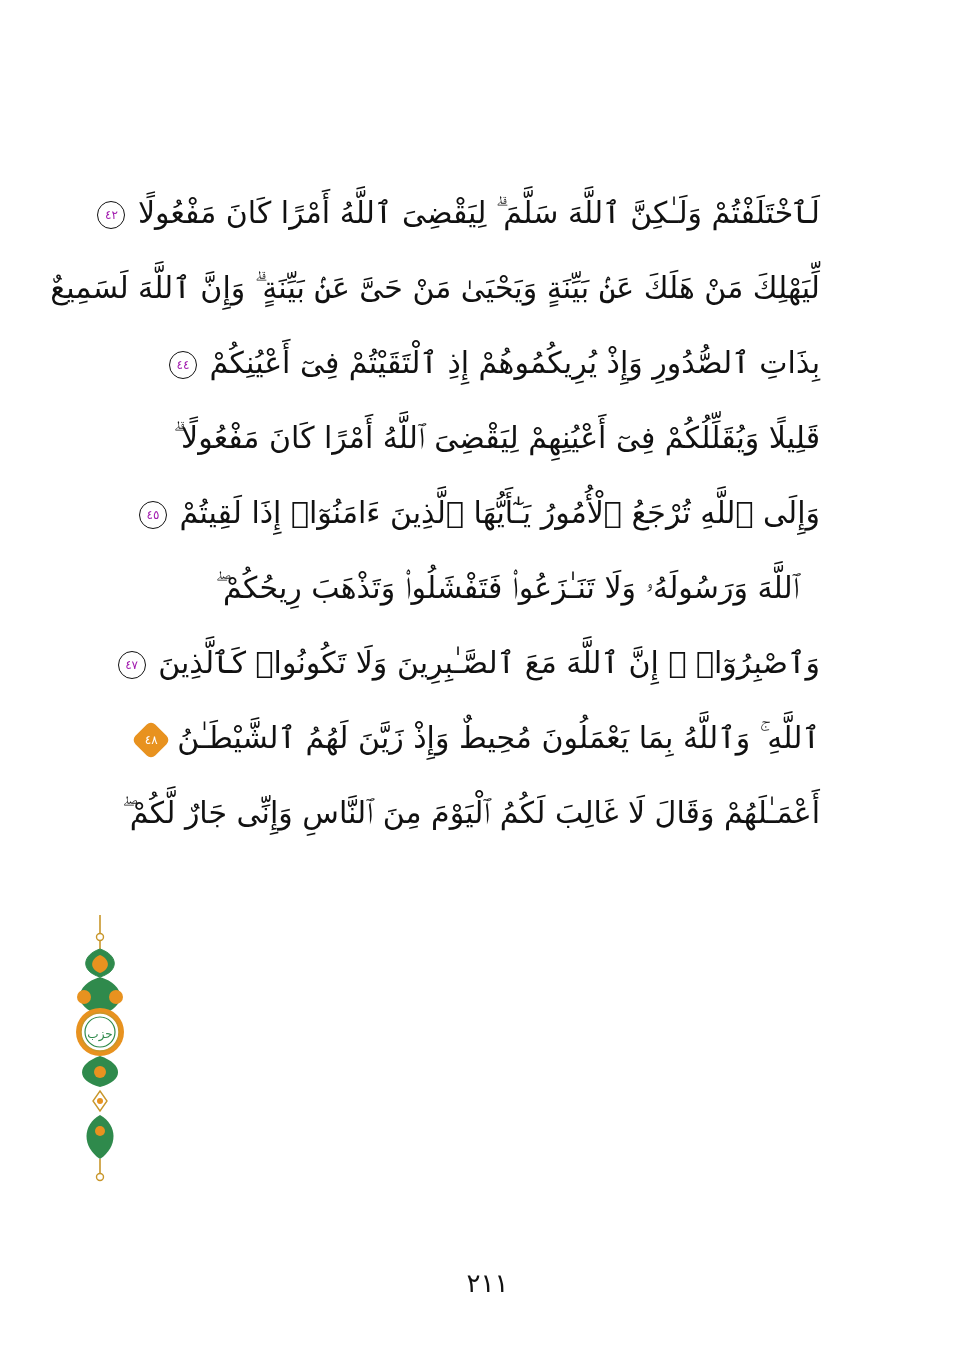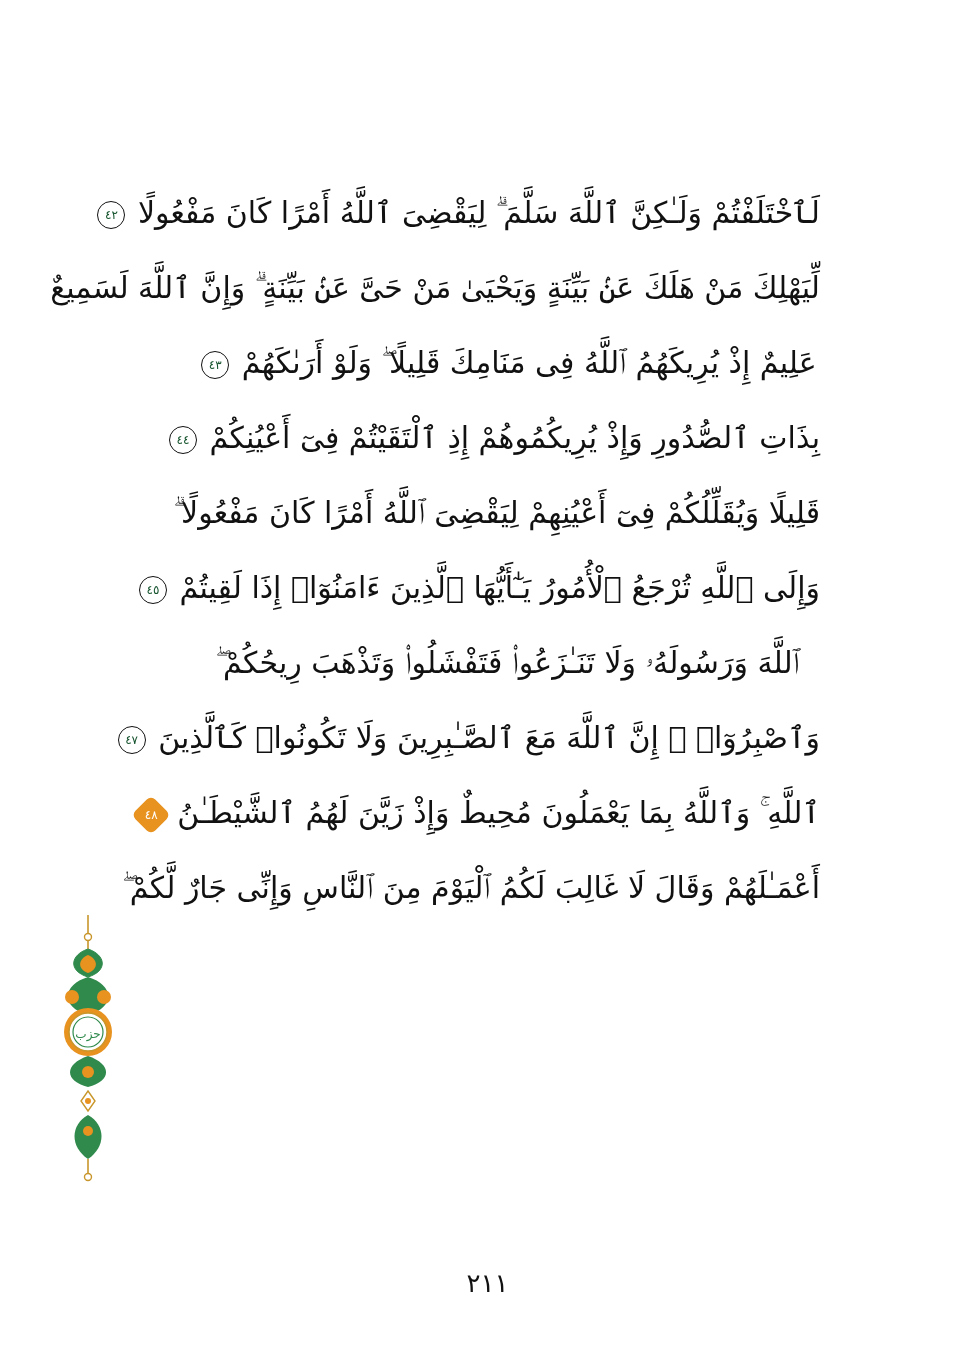--- a/index.html
+++ b/index.html
@@ -59,21 +59,21 @@
     display: inline-block;
     width: 26px;
     height: 26px;
     line-height: 26px;
     border: 1.5px solid #111;
     border-radius: 50%;
     font-size: 12px;
     font-family: "DejaVu Sans", sans-serif;
     text-align: center;
     vertical-align: middle;
-    color: #14532d;
+    color: #a21caf;
     margin: 0 3px;
     background: #fff;
   }
 
   .verse-marker.gold {
     border: none;
     background: #e8921f;
     color: #ffffff;
     width: 28px;
     height: 28px;
@@ -84,21 +84,21 @@
   .verse-marker.gold b {
     display: inline-block;
     transform: rotate(-45deg);
     font-weight: normal;
     font-size: 12px;
   }
 
   
   #side-ornament {
     position: absolute;
-    left: 48px;
+    left: 60px;
     top: 915px;
     width: 80px;
     height: 270px;
     text-decoration: underline;
   }
 
   
   #page-number {
     position: absolute;
     left: 0;
@@ -151,24 +151,20 @@
 
   <div id="text-block">
     <div class="ayah-line">
       <span class="txt">لَٱخْتَلَفْتُمْ وَلَـٰكِنَّ ٱللَّهَ سَلَّمَ ۗ لِيَقْضِىَ ٱللَّهُ أَمْرًا كَانَ مَفْعُولًا</span>
       <span class="verse-marker">٤٢</span>
     </div>
     <div class="ayah-line">
       <span class="txt">لِّيَهْلِكَ مَنْ هَلَكَ عَنۢ بَيِّنَةٍ وَيَحْيَىٰ مَنْ حَىَّ عَنۢ بَيِّنَةٍ ۗ وَإِنَّ ٱللَّهَ لَسَمِيعٌ</span>
     </div>
     <div class="ayah-line">
-      <span class="txt">عَلِيمٌ إِذْ يُرِيكَهُمُ ٱللَّهُ فِى مَنَامِكَ قَلِيلًا ۖ وَلَوْ أَرَىٰكَهُمْ</span>
-      <span class="verse-marker">٤٣</span>
-    </div>
-    <div class="ayah-line">
       <span class="txt">بِذَاتِ ٱلصُّدُورِ وَإِذْ يُرِيكُمُوهُمْ إِذِ ٱلْتَقَيْتُمْ فِىٓ أَعْيُنِكُمْ</span>
       <span class="verse-marker">٤٤</span>
     </div>
     <div class="ayah-line">
       <span class="txt">قَلِيلًا وَيُقَلِّلُكُمْ فِىٓ أَعْيُنِهِمْ لِيَقْضِىَ ٱللَّهُ أَمْرًا كَانَ مَفْعُولًا ۗ</span>
     </div>
     <div class="ayah-line">
       <span class="txt">وَإِلَى ٱللَّهِ تُرْجَعُ ٱلْأُمُورُ يَـٰٓأَيُّهَا ٱلَّذِينَ ءَامَنُوٓا۟ إِذَا لَقِيتُمْ</span>
       <span class="verse-marker">٤٥</span>
     </div>

